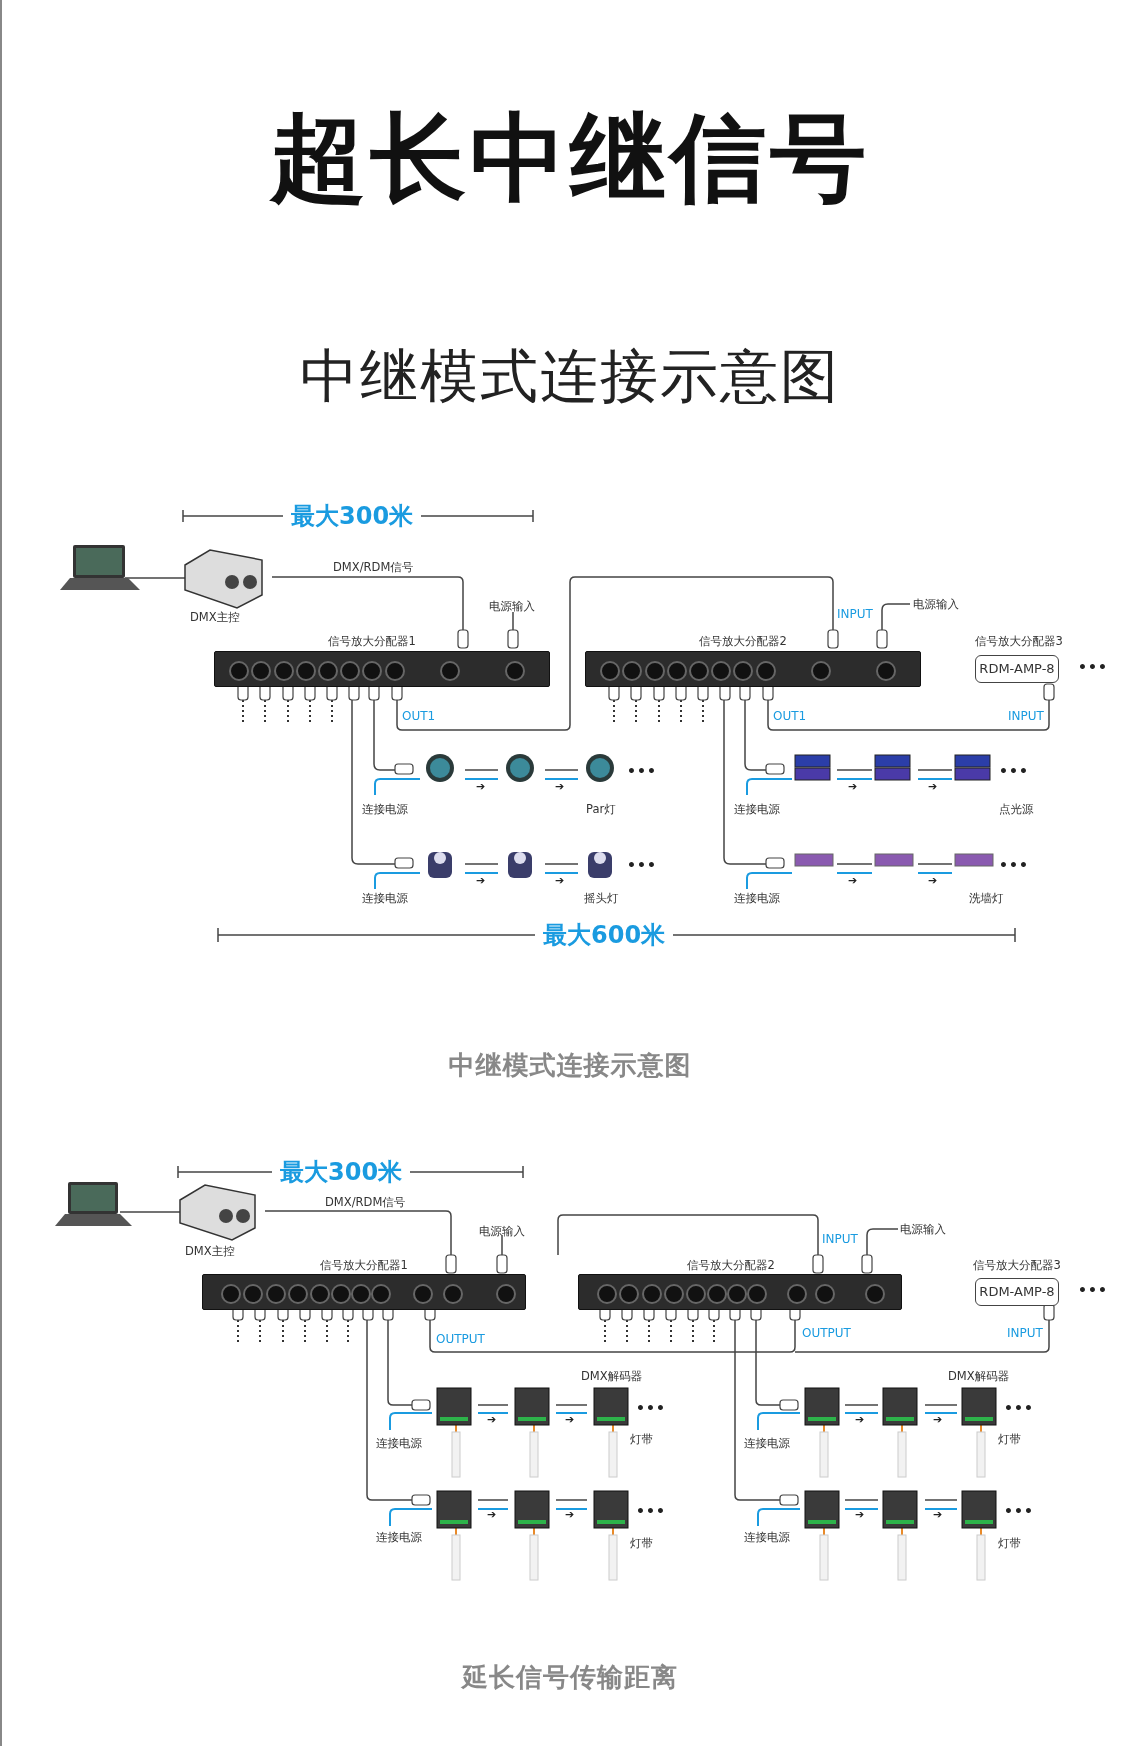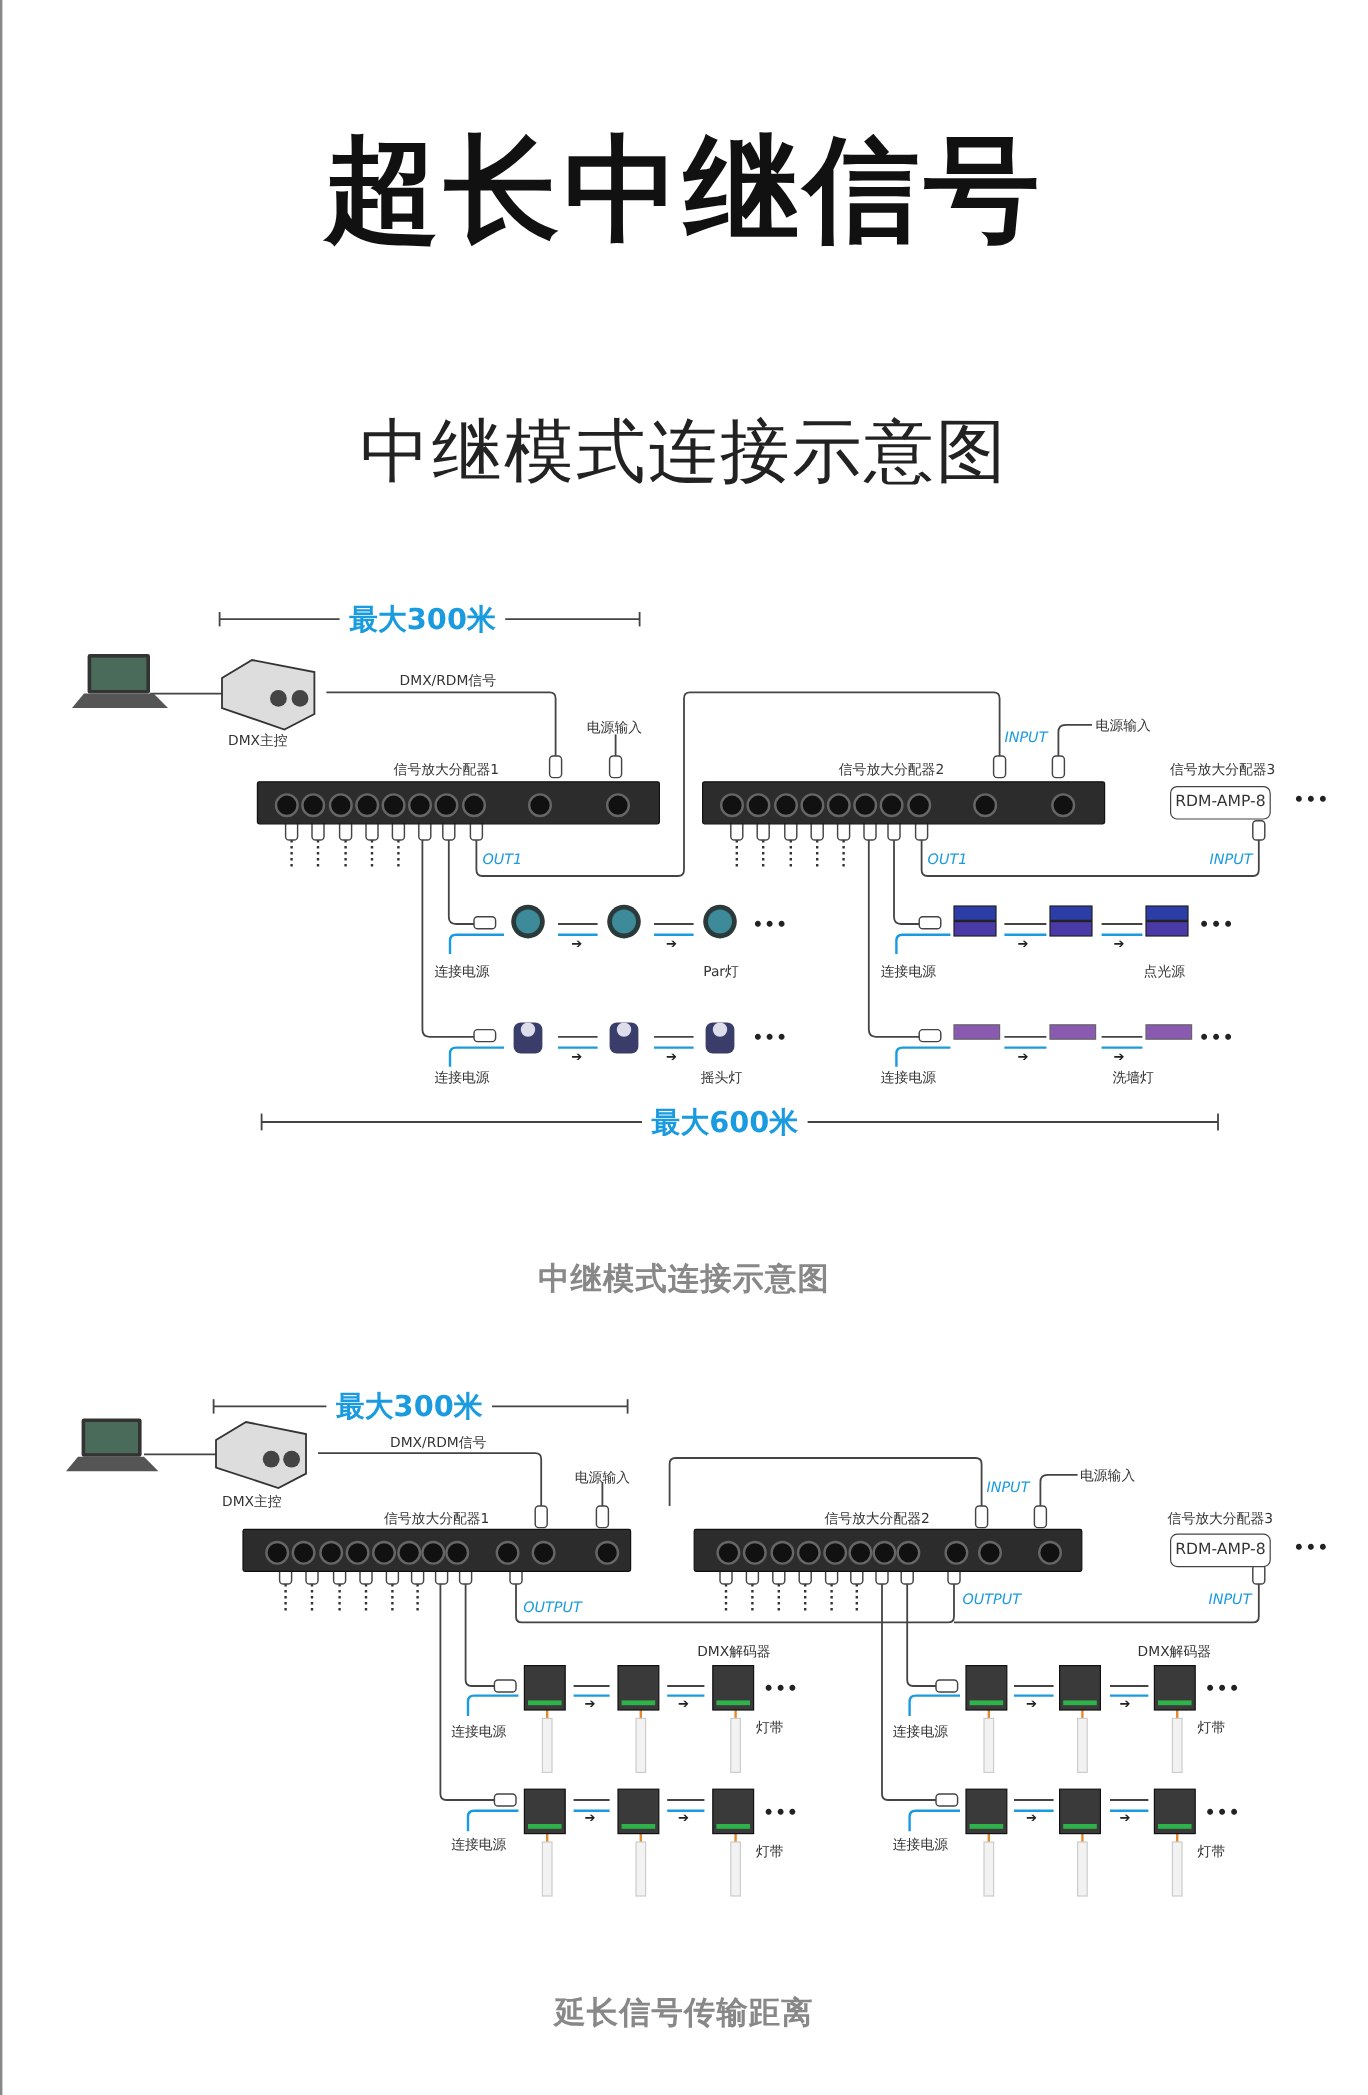--- a/index.html
+++ b/index.html
@@ -2,21 +2,21 @@
 <html><head>
 <meta charset="utf-8">
 <style>
   html,body{margin:0;padding:0;background:#fff;}
   body{width:1140px;height:1746px;position:relative;overflow:hidden;font-family:"DejaVu Sans","Liberation Sans",sans-serif;color:#333;}
   .leftbar{position:absolute;left:0;top:0;width:2px;height:1746px;background:#888;}
   .abs{position:absolute;}
   .title{position:absolute;left:0;width:1140px;top:95px;text-align:center;font-size:96px;font-weight:bold;color:#111;letter-spacing:4px;}
   .subtitle{position:absolute;left:0;width:1140px;top:338px;text-align:center;font-size:58px;font-weight:normal;color:#222;letter-spacing:2px;}
   .lbl{position:absolute;font-size:11.5px;color:#333;white-space:nowrap;}
-  .blue{color:#1a9be0;font-style:italic;}
+  .blue{color:#1a9be0;}
   .dist{position:absolute;font-size:24px;color:#1a9be0;font-weight:bold;background:#fff;padding:0 8px;white-space:nowrap;}
   .caption{position:absolute;left:0;width:1140px;text-align:center;font-size:26px;color:#888;font-weight:bold;letter-spacing:1px;}
   .rack{position:absolute;height:34px;background:#2c2c2c;border:1px solid #111;border-radius:2px;}
   .port{position:absolute;width:16px;height:16px;border-radius:50%;background:#111;border:2px solid #666;top:9px;}
   .box{position:absolute;border:1.5px solid #444;border-radius:6px;background:#fff;font-size:13px;text-align:center;}
   .dots{position:absolute;font-size:14px;font-weight:bold;color:#222;letter-spacing:1px;}
 </style>
 </head>
 <body>
 
@@ -216,23 +216,23 @@
   <div class="lbl blue" style="left:402px;top:709px;font-size:12px">OUT1</div>
   <div class="lbl blue" style="left:773px;top:709px;font-size:12px">OUT1</div>
   <div class="lbl blue" style="left:837px;top:607px;font-size:12px">INPUT</div>
   <div class="lbl blue" style="left:1008px;top:709px;font-size:12px">INPUT</div>
 
   <div class="lbl" style="left:362px;top:802px">连接电源</div>
   <div class="lbl" style="left:586px;top:802px">Par灯</div>
   <div class="lbl" style="left:362px;top:891px">连接电源</div>
   <div class="lbl" style="left:584px;top:891px">摇头灯</div>
   <div class="lbl" style="left:734px;top:802px">连接电源</div>
-  <div class="lbl" style="left:953px;top:802px">点光源</div>
+  <div class="lbl" style="left:999px;top:802px">点光源</div>
   <div class="lbl" style="left:734px;top:891px">连接电源</div>
-  <div class="lbl" style="left:927px;top:891px">洗墙灯</div>
+  <div class="lbl" style="left:969px;top:891px">洗墙灯</div>
 
   <div class="dots" style="left:627px;top:763px">•••</div>
   <div class="dots" style="left:627px;top:857px">•••</div>
   <div class="dots" style="left:999px;top:763px">•••</div>
   <div class="dots" style="left:999px;top:857px">•••</div>
 
   <div class="caption" style="top:1048px">中继模式连接示意图</div>
 </div>
 
 <div>

